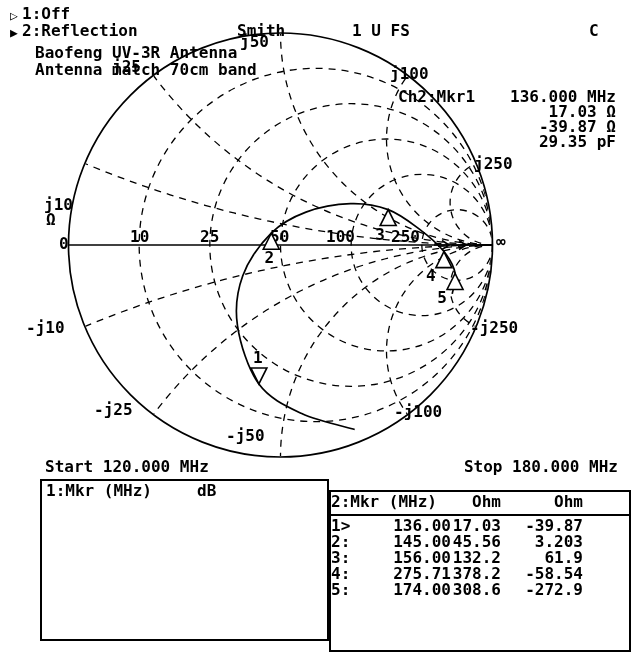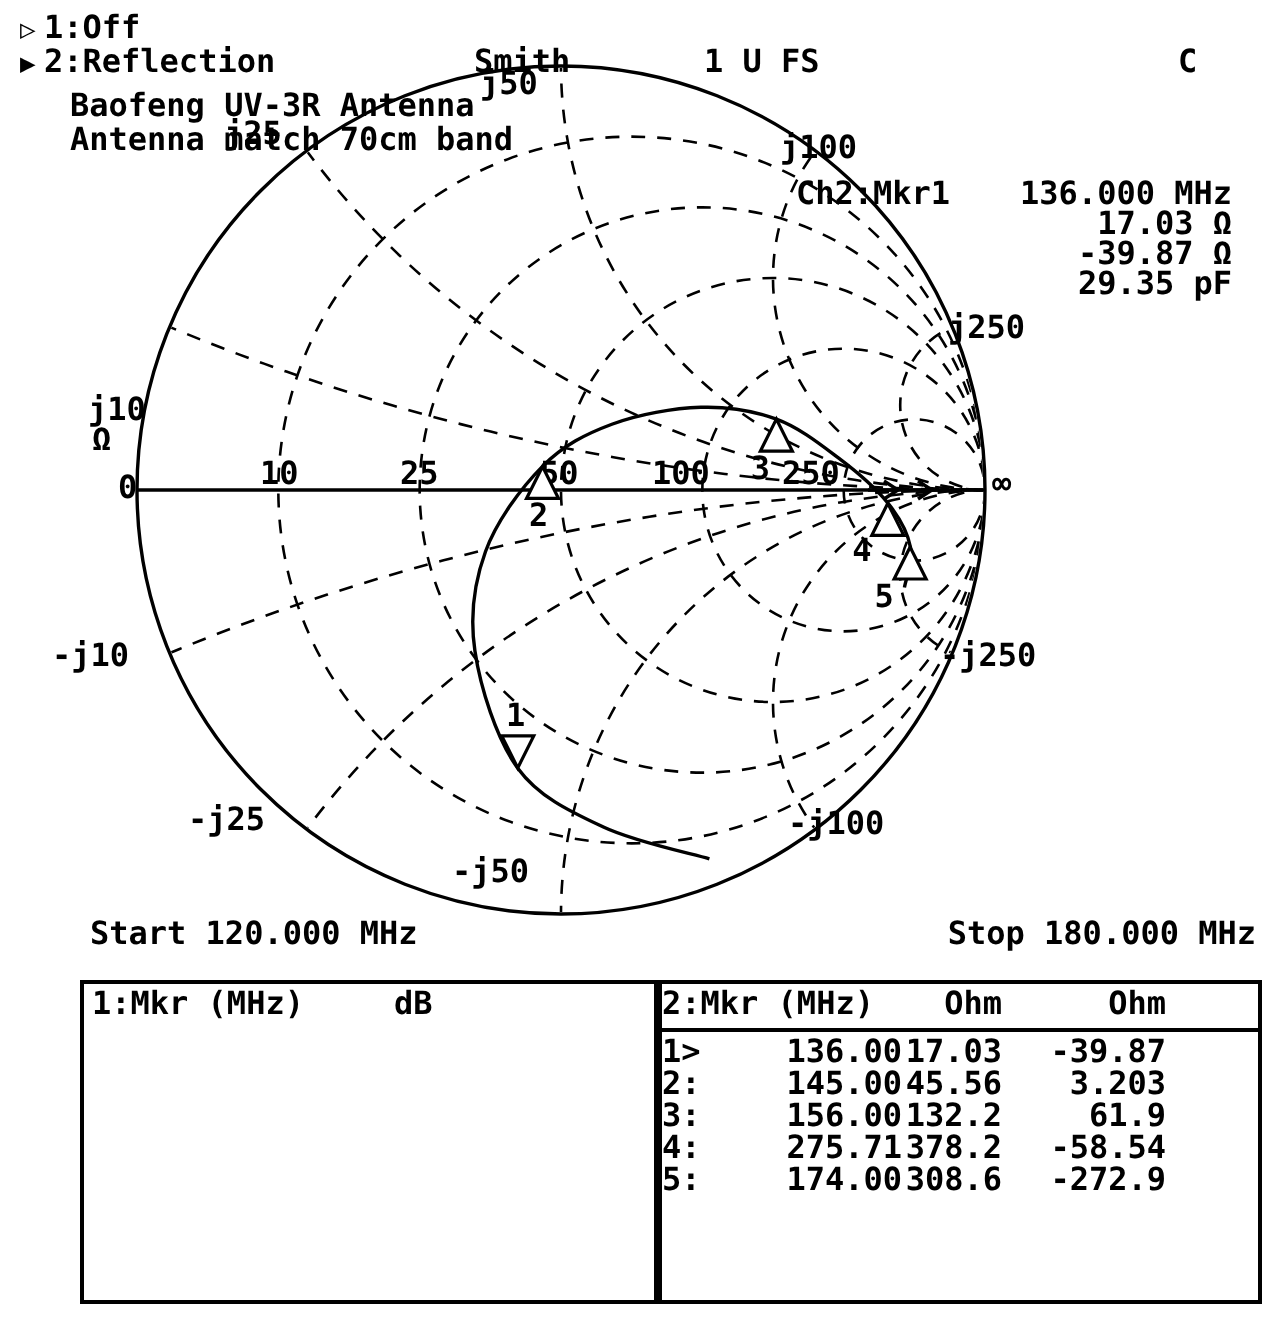--- a/index.html
+++ b/index.html
@@ -112,23 +112,23 @@
         <polygon points="443.8987875703657,251.64436005518633 435.8987875703657,267.6443600551863 451.8987875703657,267.6443600551863" class="mk"></polygon>
         <text x="430.8987875703657" y="280.6443600551863" text-anchor="middle" class="mtxt">4</text>
       </g>
       <g>
         <polygon points="455.06275657306946,273.4903059989106 447.06275657306946,289.4903059989106 463.06275657306946,289.4903059989106" class="mk"></polygon>
         <text x="442.06275657306946" y="303.4903059989106" text-anchor="middle" class="mtxt">5</text>
       </g>
     </svg>
 
   <div class="abs" style="left:45px;top:459px;">Start 120.000 MHz</div>
-  <div class="abs" style="right:12px;top:459px;">Stop 180.000 MHz</div>
+  <div class="abs" style="right:22px;top:459px;">Stop 180.000 MHz</div>
 
-  <div class="box" style="left:40px;top:490px;width:289px;height:162px;">
+  <div class="box" style="left:40px;top:479px;width:289px;height:162px;">
     <div class="thead">
       <span class="hleft">1:Mkr (MHz)</span>
       <span class="abs" style="left:155px;top:2px;">dB</span>
     </div>
   </div>
 
   <div class="box" style="left:329px;top:490px;width:302px;height:162px;">
     <div class="thead rule">
       <div class="row" style="padding-top:2px;">
         <span style="width:120px;">2:Mkr (MHz)</span>

